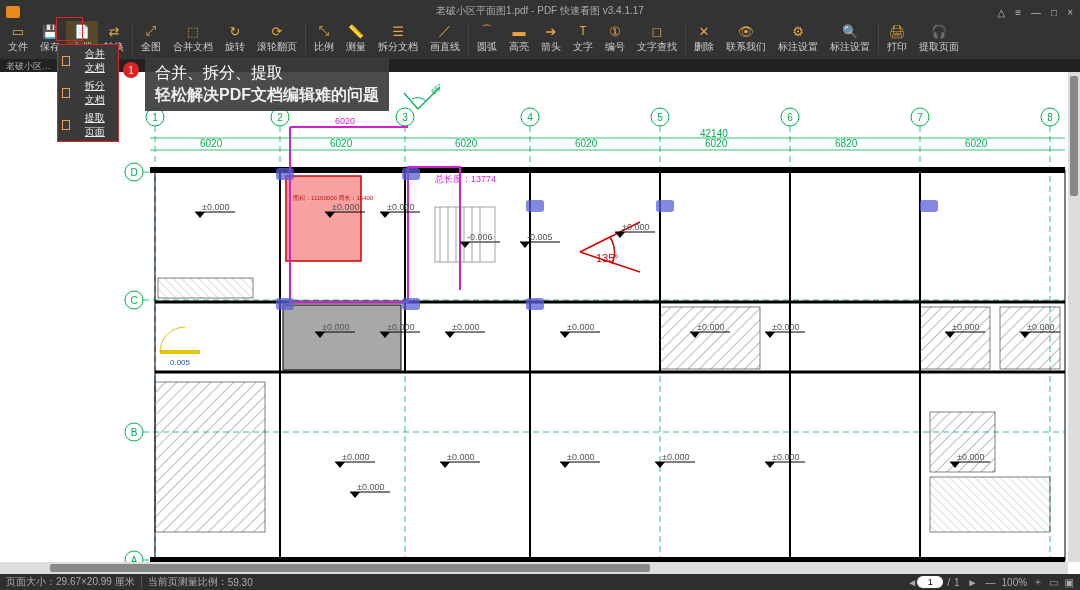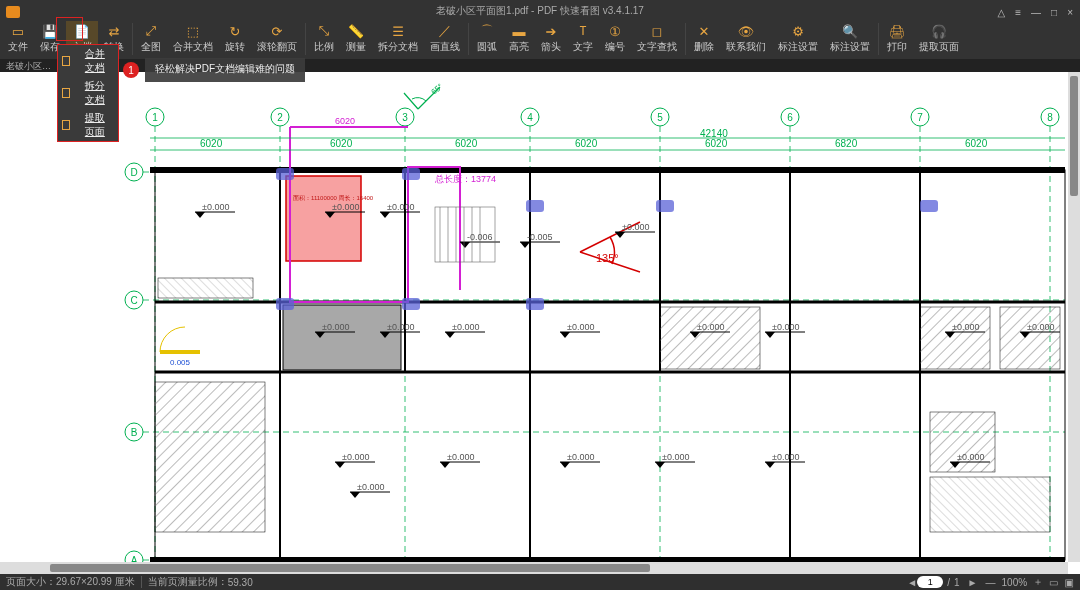--- a/index.html
+++ b/index.html
@@ -18,21 +18,21 @@
   .tabbar { height:12px; background:#222; display:flex; align-items:center; padding:0 6px; font-size:9px; color:#aaa;}
 
   .dropdown { position:absolute; left:57px; top:44px; width:62px; background:#3a3a3a; border:1px solid #d22; z-index:60; font-size:10px;}
   .dropdown .dd-item { display:flex; align-items:center; padding:2px 4px; gap:15px; color:#eee; cursor:pointer;text-decoration:underline;}
   .dropdown .dd-item .ic{ width:10px; height:10px; border:1px solid #e8a642; }
   .dd-active-border { position:absolute; left:56px; top:17px; width:27px; height:24px; border:1px solid #d22; z-index:55; pointer-events:none;}
 
   .callout { position:absolute; left:123px; top:58px; z-index:58; display:flex; align-items:flex-start;}
   .callout .badge{ width:16px;height:16px;border-radius:50%; background:#d22; color:#fff; font-size:10px; display:flex;align-items:center;justify-content:center; margin-right:6px; margin-top:4px;}
   .callout .txt{ background:rgba(60,60,60,0.92); padding:4px 10px 6px; font-size:16px; color:#fff; line-height:1.35;}
-  .callout .txt .line2{font-size:10px; color:#eee;}
+  .callout .txt .line2{font-size:16px; color:#eee;font-weight:bold;}
 
   .canvas { position:absolute; left:0; top:72px; right:0; bottom:16px; background:#fff; overflow:hidden;}
   .footer { position:absolute; left:0; right:0; bottom:0; height:16px; background:#2f2f2f; display:flex; align-items:center; font-size:10px; color:#aaa; padding:0 6px;}
   .footer .spacer{flex:1;}
   .footer .pg-input { width:26px; height:12px; background:#fff; color:#000; font-size:9px; border:none; text-align:center; border-radius:6px;}
   .footer .pgsep{ margin:0 4px;}
   .footer .zoom{ margin-left:auto; display:flex; align-items:center; gap:6px;}
 
   
   .canvas svg { width:100%; height:100%; }
@@ -190,20 +190,21 @@
     </div>
   <div class="dd-item">
       <span class="ic"></span>
       <span>提取页面</span>
     </div>
 </div>
 
 <div class="callout">
   <div class="badge">1</div>
   <div class="txt">
+    <div>合并、拆分、提取</div>
     <div class="line2">轻松解决PDF文档编辑难的问题</div>
   </div>
 </div>
 
 <div class="canvas">
   <svg viewBox="0 0 1080 502">
     <defs>
       <pattern id="hatch" width="8" height="8" patternUnits="userSpaceOnUse" patternTransform="rotate(45)">
         <line x1="0" y1="0" x2="0" y2="8" stroke="#777" stroke-width="1"></line>
       </pattern>

